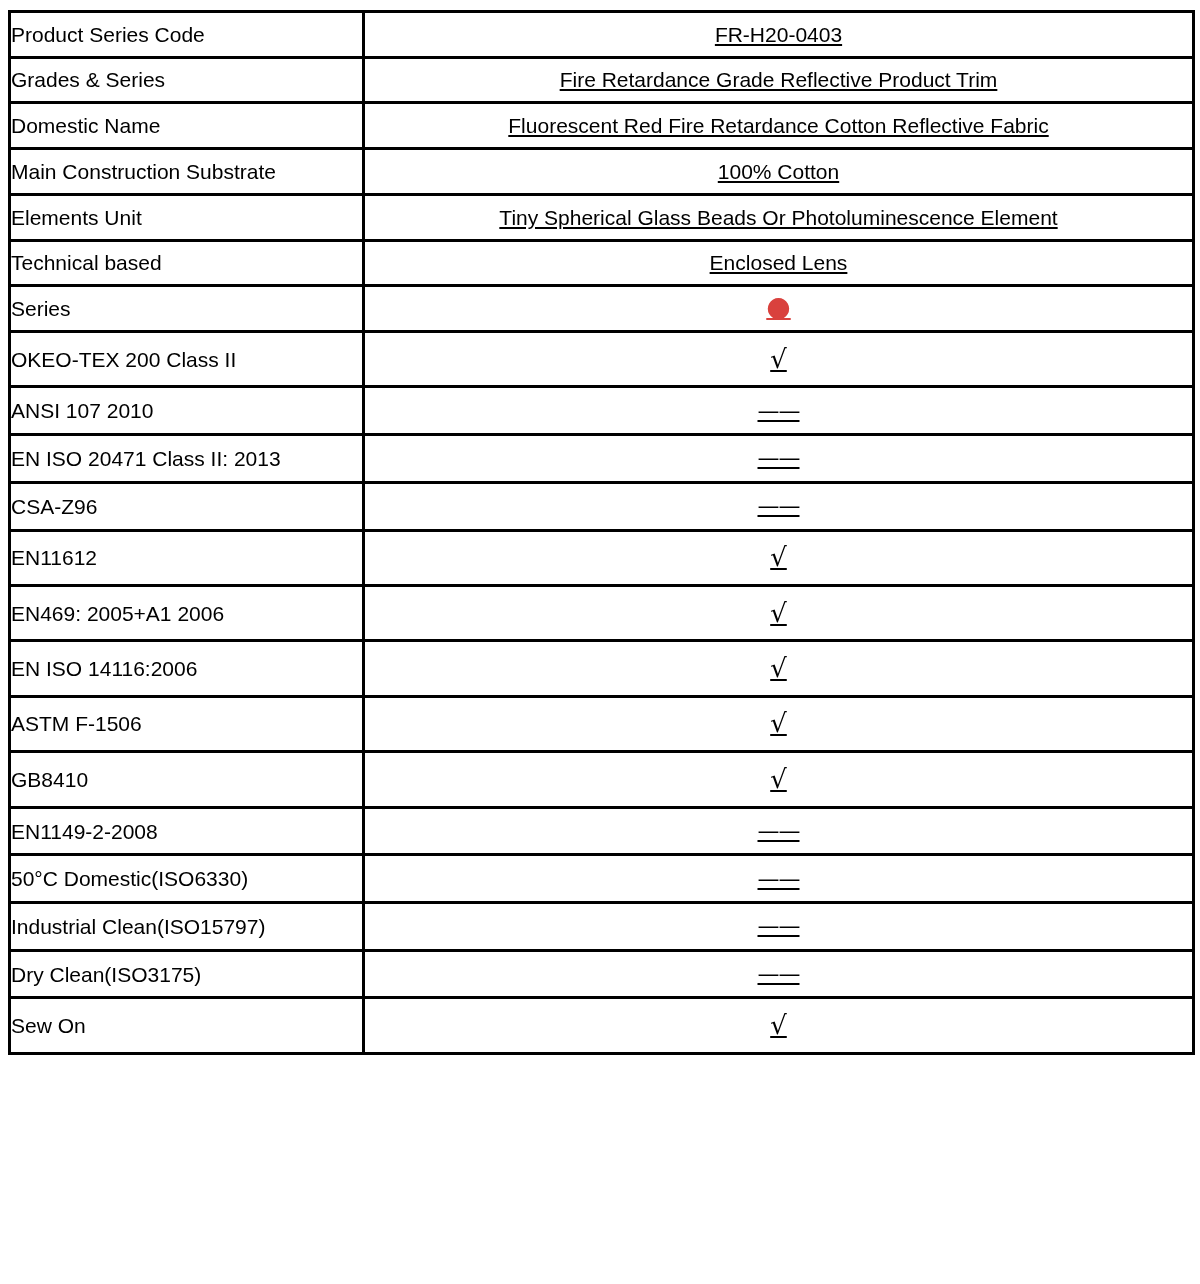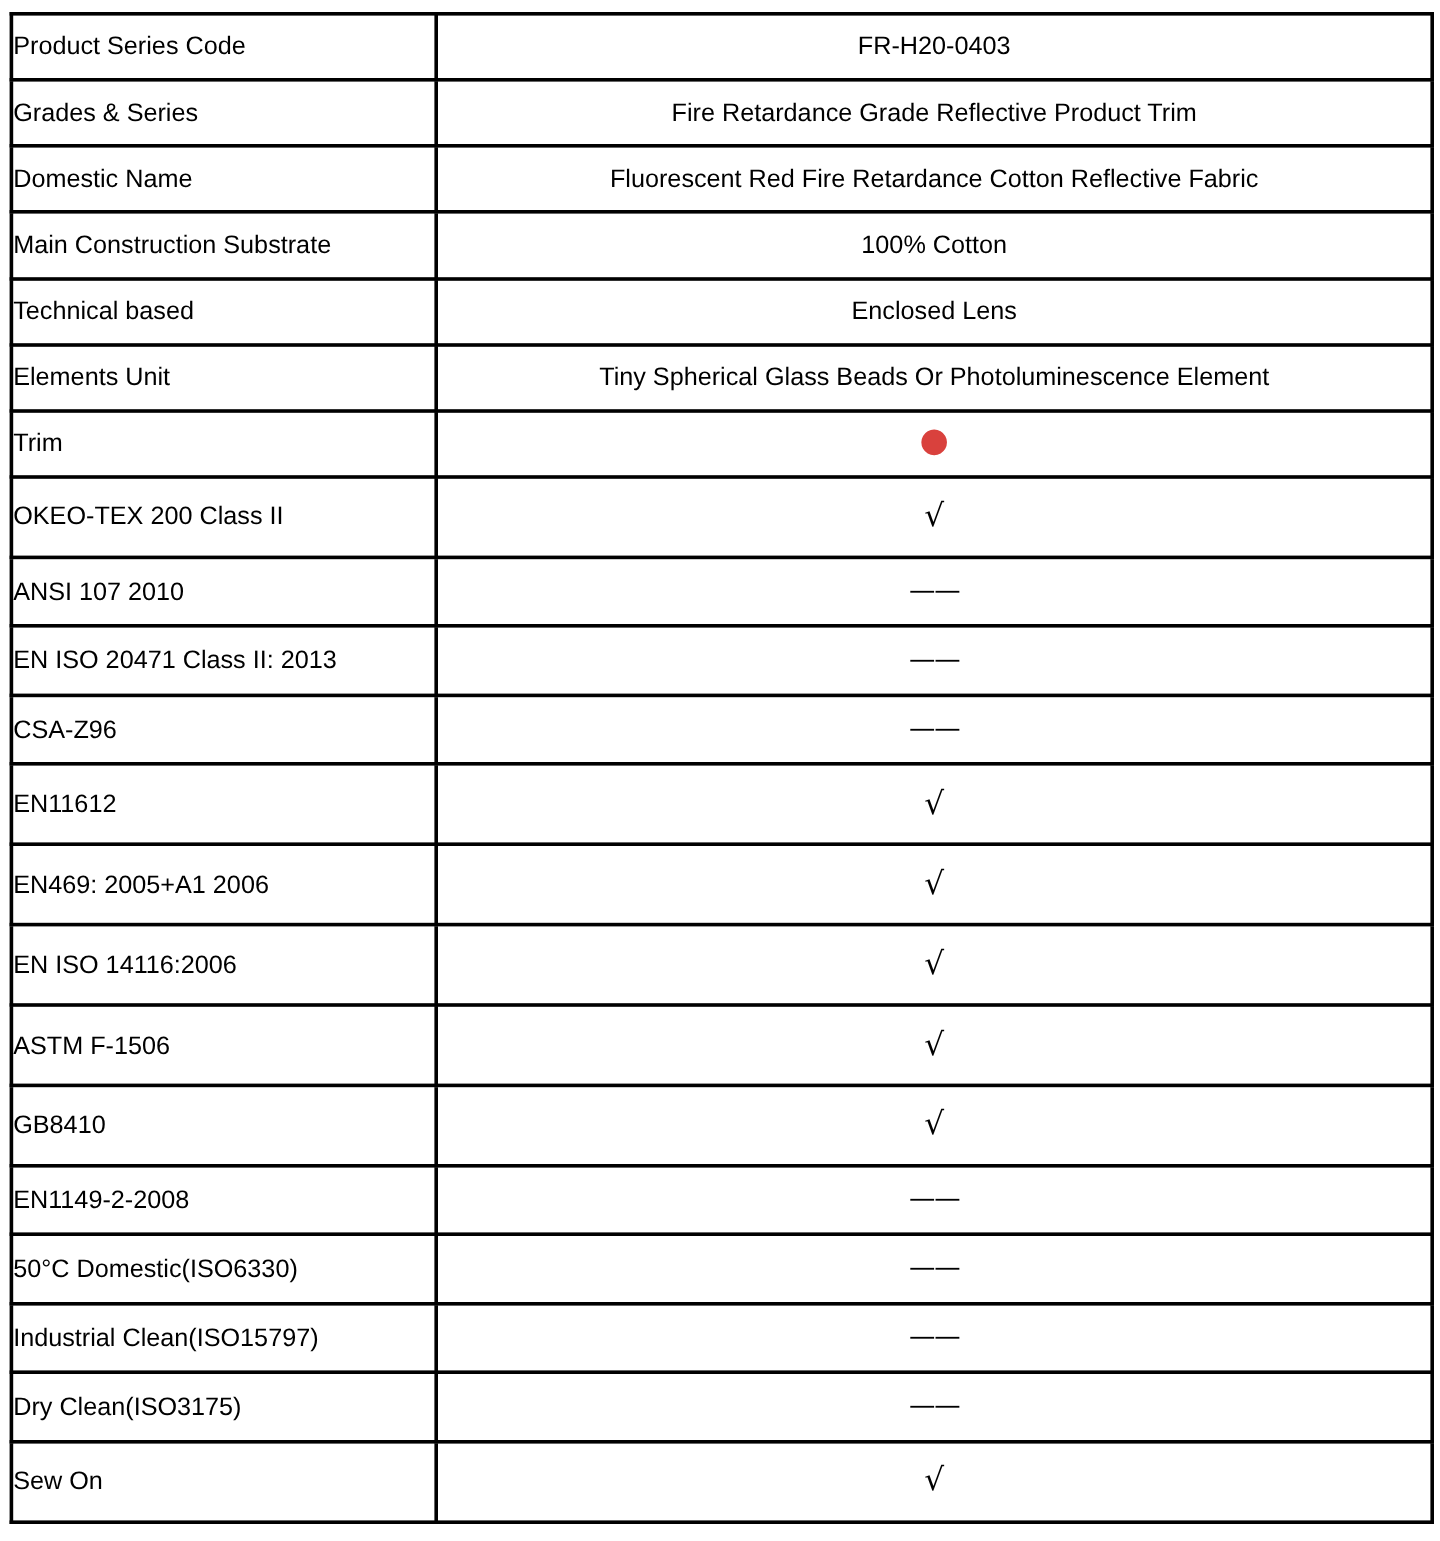--- a/index.html
+++ b/index.html
@@ -12,41 +12,41 @@
     background: #ffffff;
     font-family: "Liberation Sans", sans-serif;
     color: #000000;
     position: relative;
   }
   table.spec {
     position: absolute;
     left: 8px;
     top: 10px;
     width: 1187px;
-    height: 1260px;
+    height: 1045px;
     border-collapse: collapse;
     table-layout: fixed;
   }
   table.spec td {
     border: 3px solid #000000;
     padding: 0;
     vertical-align: middle;
     font-size: 21px;
     line-height: 1.2;
     overflow: hidden;
     white-space: nowrap;
   }
   td.label-cell {
     text-align: left;
     padding-left: 6px;
   }
   td.value-cell {
     text-align: center;
   }
-  .val { display: inline-block; }
+  .val { display: inline-block; text-decoration: underline; }
   .val-check {
     font-size: 26px;
     font-family: "DejaVu Sans", sans-serif;
   }
   .val-dash {
     font-size: 22px;
     letter-spacing: -1px;
     font-family: "DejaVu Sans", sans-serif;
   }
   .val-dot {
@@ -75,29 +75,29 @@
     </tr>
     <tr>
       <td class="label-cell">Domestic Name</td>
       <td class="value-cell"><span class="val val-text">Fluorescent Red Fire Retardance Cotton Reflective Fabric</span></td>
     </tr>
     <tr>
       <td class="label-cell">Main Construction Substrate</td>
       <td class="value-cell"><span class="val val-text">100% Cotton</span></td>
     </tr>
     <tr>
+      <td class="label-cell">Elements Unit</td>
+      <td class="value-cell"><span class="val val-text">Tiny Spherical Glass Beads Or Photoluminescence Element</span></td>
+    </tr>
+    <tr>
       <td class="label-cell">Technical based</td>
       <td class="value-cell"><span class="val val-text">Enclosed Lens</span></td>
     </tr>
     <tr>
-      <td class="label-cell">Elements Unit</td>
-      <td class="value-cell"><span class="val val-text">Tiny Spherical Glass Beads Or Photoluminescence Element</span></td>
-    </tr>
-    <tr>
-      <td class="label-cell">Trim</td>
+      <td class="label-cell">Series</td>
       <td class="value-cell"><span class="val val-dot">●</span></td>
     </tr>
     <tr>
       <td class="label-cell">OKEO-TEX 200 Class II</td>
       <td class="value-cell"><span class="val val-check">√</span></td>
     </tr>
     <tr>
       <td class="label-cell">ANSI 107 2010</td>
       <td class="value-cell"><span class="val val-dash">——</span></td>
     </tr>

